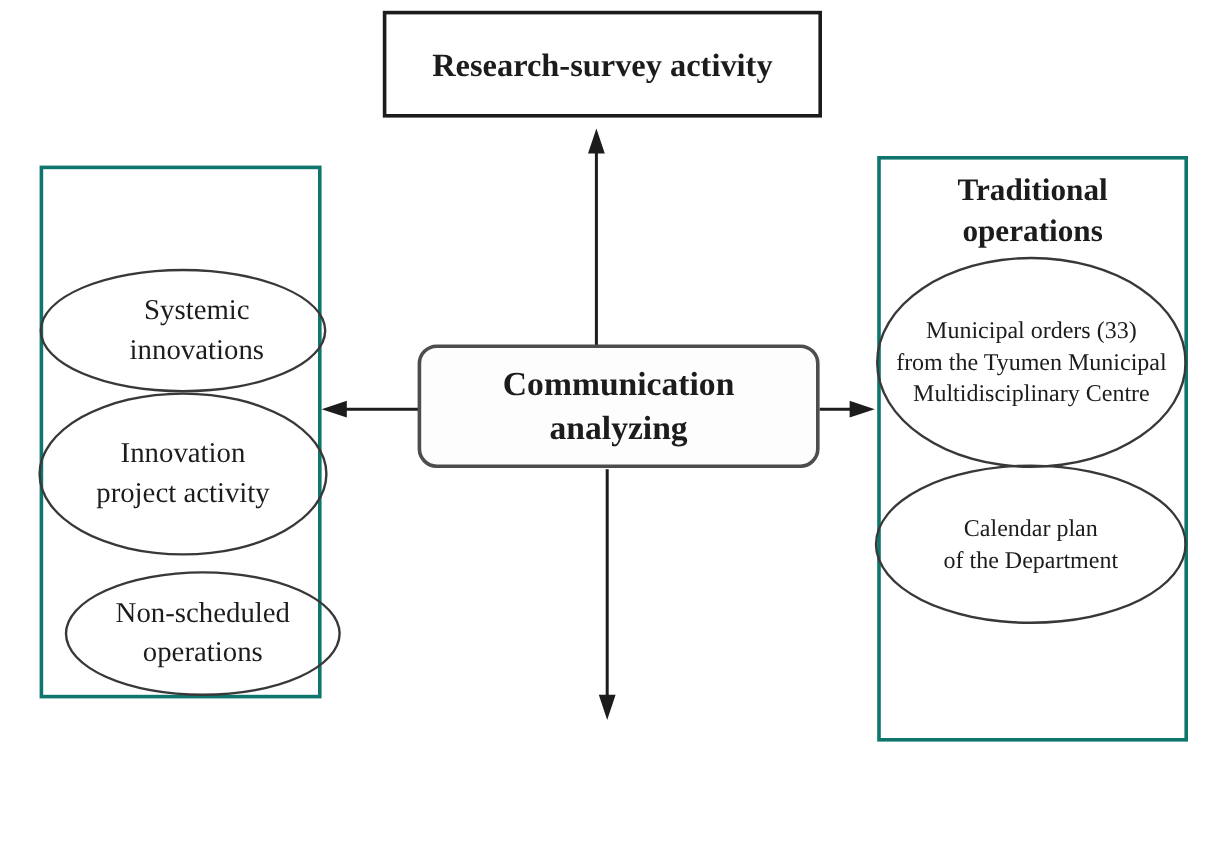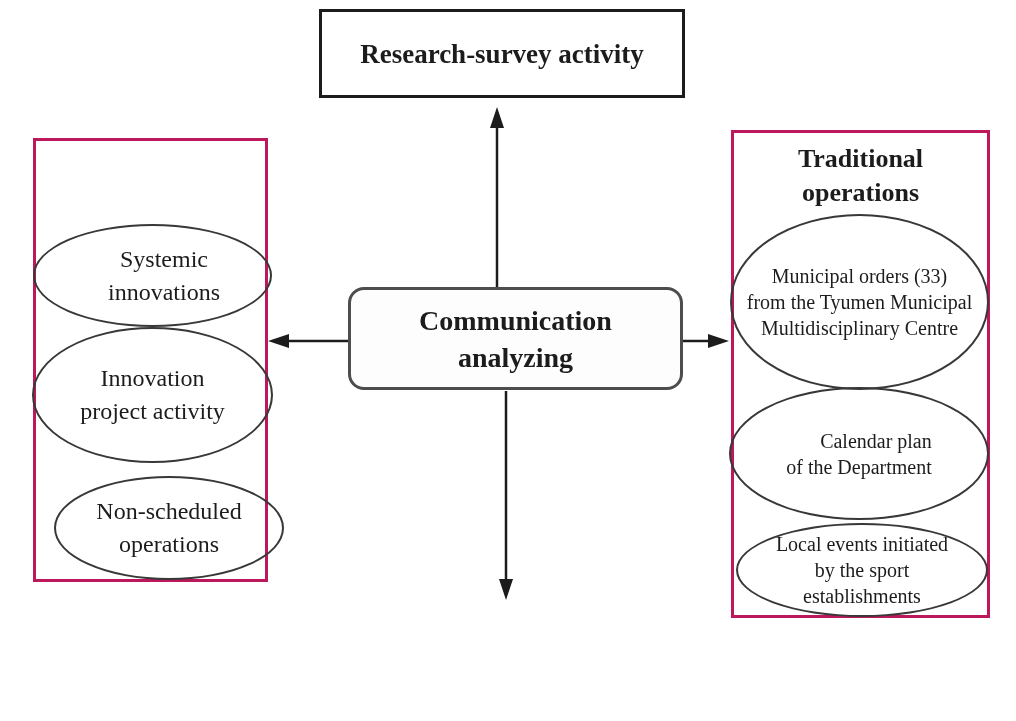--- a/index.html
+++ b/index.html
@@ -38,21 +38,21 @@
     display: flex;
     align-items: center;
     justify-content: center;
     text-align: center;
   }
   .top-box    { left: 319px; top: 9px;   width: 366px; height: 89px; }
   .bottom-box { left: 320px; top: 609px; width: 392px; height: 88px; }
   .group-box {
     position: absolute;
     box-sizing: border-box;
-    border: 3px solid #be185d;
+    border: 3px solid #0f766e;
     background: transparent;
     display: block;
   }
   .left-box  { left: 33px;  top: 138px; width: 235px; height: 444px; }
   .right-box { left: 731px; top: 130px; width: 259px; height: 488px; }
   .center-box {
     position: absolute;
     box-sizing: border-box;
     left: 348px; top: 287px;
     width: 335px; height: 103px;
@@ -106,21 +106,21 @@
   .right-box .e-label {
     font-size: 20px;
     line-height: 26px;
   }
   
   .e-l1 { left: -3px; top: 83px;  width: 239px; height: 103px; padding-left: 23px; }
   .e-l2 { left: -4px; top: 186px; width: 241px; height: 136px; justify-content: center; }
   .e-l3 { left: 18px;  top: 335px; width: 230px; height: 104px; }
   
   .e-r1 { left: -4px; top: 81px;  width: 259px; height: 176px; text-align: center; }
-  .e-r2 { left: -5px; top: 254px; width: 260px; height: 133px; text-align: right; }
+  .e-r2 { left: -5px; top: 254px; width: 260px; height: 133px; }
   .e-r3 { left: 2px;  top: 390px; width: 252px; height: 94px; }
 </style>
 </head>
 <body>
 
 <div class="canvas">
 
   <svg class="arrows" width="1016" height="721" viewBox="0 0 1016 721">
     <g>
       <line x1="497" y1="288" x2="497" y2="126"></line>
@@ -170,20 +170,15 @@
 operations</div>
     <div class="ellipse e-r1">
       <span class="e-label">Municipal orders (33)
 from the Tyumen Municipal
 Multidisciplinary Centre</span>
     </div>
     <div class="ellipse e-r2">
       <span class="e-label">Calendar plan
 of the Department</span>
     </div>
-    <div class="ellipse e-r3">
-      <span class="e-label">Local events initiated
-by the sport
-establishments</span>
-    </div>
   </div>
 
 </div>
 
 </body></html>

